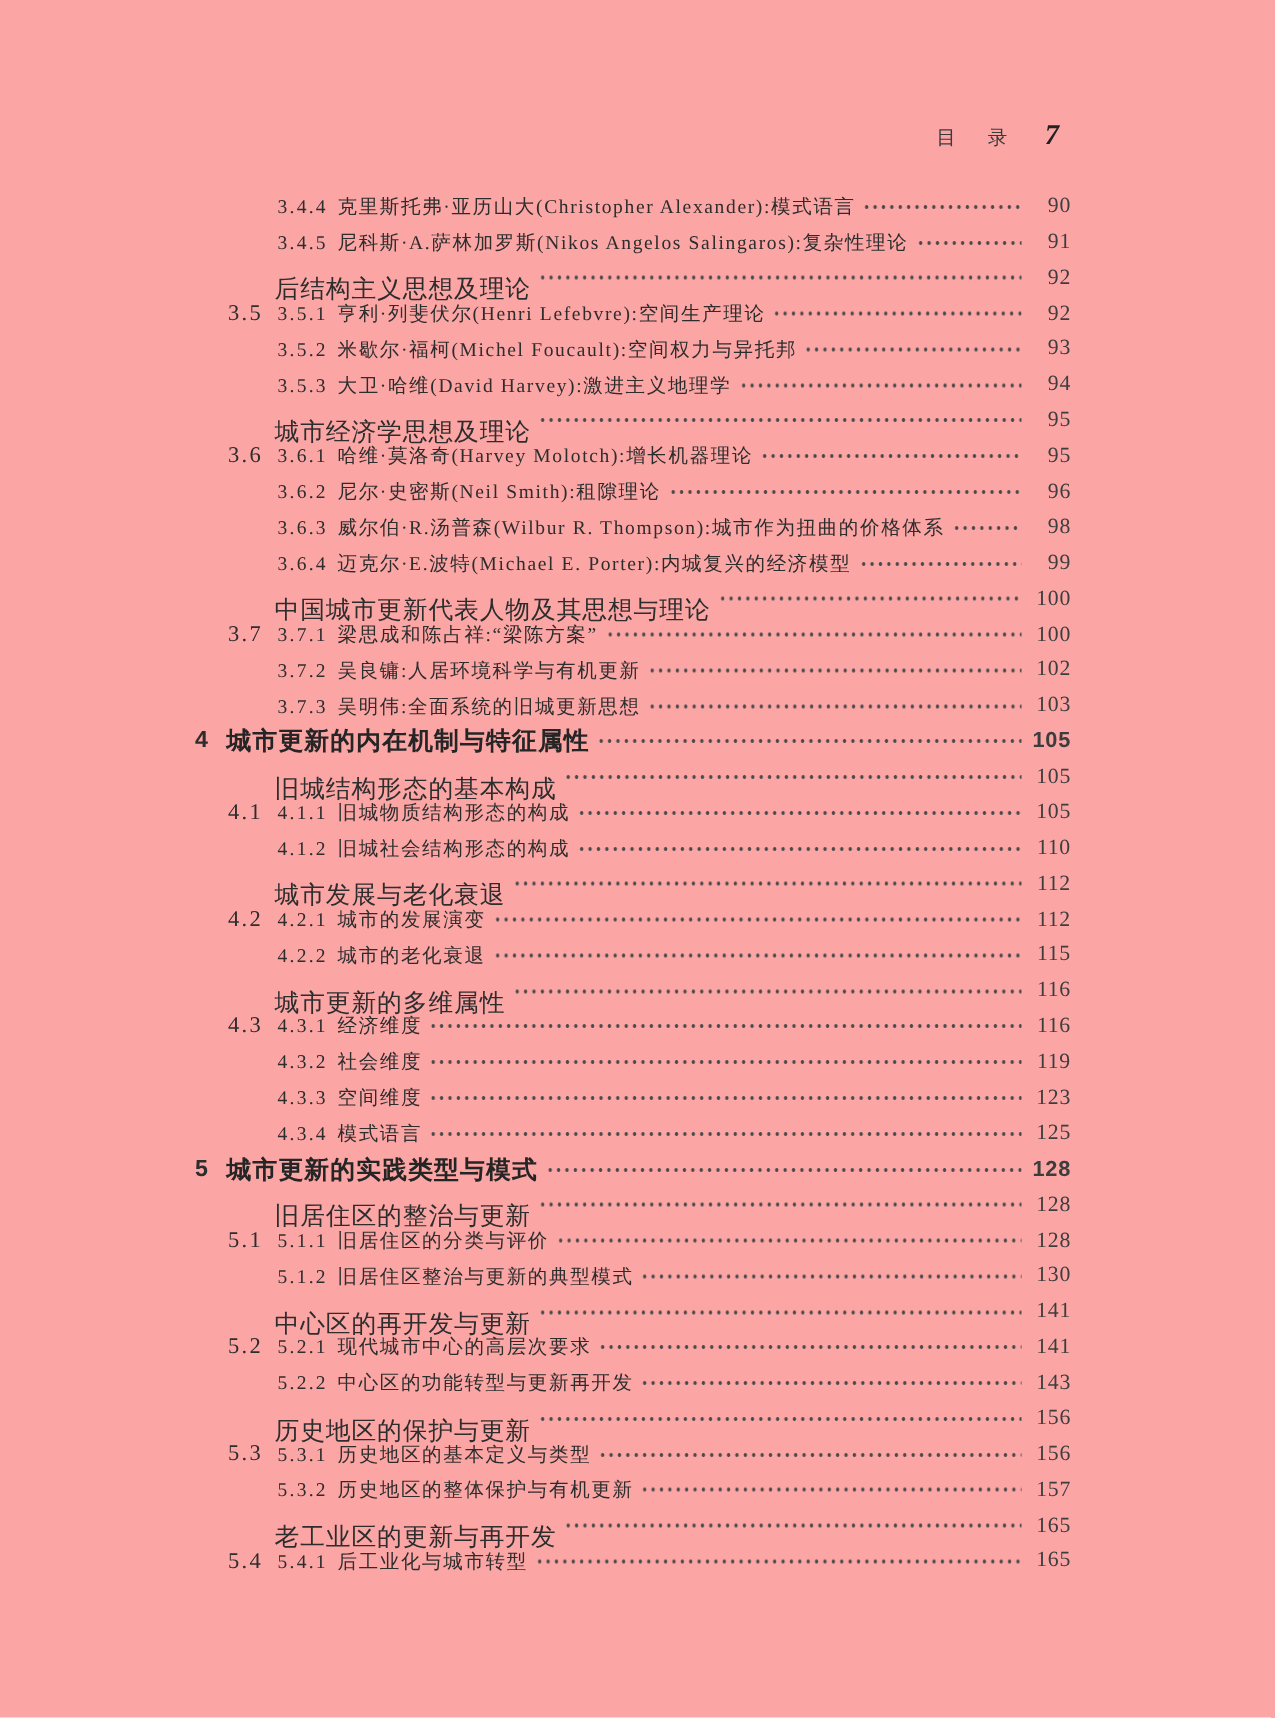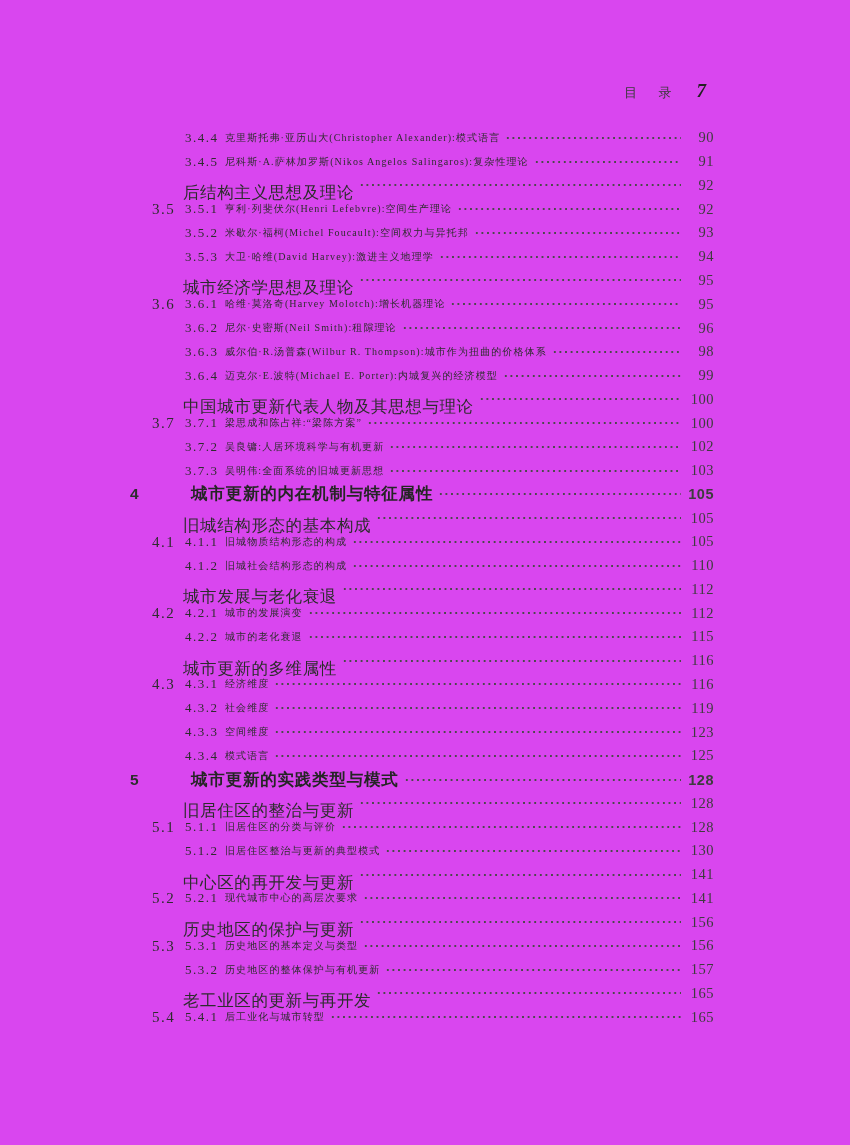--- a/index.html
+++ b/index.html
@@ -1,20 +1,20 @@
 <!DOCTYPE html>
 <html><head>
 <meta charset="utf-8">
 <style>
   html, body { margin: 0; padding: 0; background: #ffffff; }
   .page {
     position: relative;
     width: 850px;
     height: 1145px;
-    background: #d946ef;
+    background: #fca5a5;
     font-family: "Liberation Serif", "DejaVu Serif", serif;
     color: #2d2d2d;
     overflow: hidden;
   }
   
   .page-header {
     position: absolute;
     top: 80px;
     right: 144px;
     display: flex;
@@ -69,29 +69,29 @@
     flex: 0 0 auto;
     min-width: 27px;
     text-align: right;
     font-size: 14.5px;
     color: #3d3d3d;
     letter-spacing: 0.5px;
   }
   
   .level-1 { font-family: "Liberation Sans", "DejaVu Sans", sans-serif; font-weight: bold; }
   .level-1 .num { min-width: 21px; font-size: 15.5px; letter-spacing: 0; }
-  .level-1 .title { font-size: 16.5px; letter-spacing: 0.8px; color: #252525; margin-left: 40px; }
+  .level-1 .title { font-size: 16.5px; letter-spacing: 0.8px; color: #252525; }
 
   .level-2 { padding-left: 22px; }
   .level-2 .num { min-width: 31px; font-size: 15px; margin-top: 48px; }
   .level-2 .title { font-size: 16.5px; letter-spacing: 0.6px; margin-top: 16px; }
 
   .level-3 { padding-left: 55px; }
   .level-3 .num { min-width: 40px; font-size: 13px; }
-  .level-3 .title { font-size: 10px; letter-spacing: 1.1px; }
+  .level-3 .title { font-size: 13px; letter-spacing: 1.1px; }
 </style>
 </head>
 <body>
 
 <div class="page">
 
   <div class="page-header">
     <span class="header-title">目 录</span>
     <span class="header-pagenum">7</span>
   </div>
@@ -288,20 +288,26 @@
     <span class="title">中心区的再开发与更新</span>
     <span class="leader"></span>
     <span class="pg">141</span>
   </div>
       <div class="toc-row level-3">
     <span class="num">5.2.1</span>
     <span class="title">现代城市中心的高层次要求</span>
     <span class="leader"></span>
     <span class="pg">141</span>
   </div>
+      <div class="toc-row level-3">
+    <span class="num">5.2.2</span>
+    <span class="title">中心区的功能转型与更新再开发</span>
+    <span class="leader"></span>
+    <span class="pg">143</span>
+  </div>
       <div class="toc-row level-2">
     <span class="num">5.3</span>
     <span class="title">历史地区的保护与更新</span>
     <span class="leader"></span>
     <span class="pg">156</span>
   </div>
       <div class="toc-row level-3">
     <span class="num">5.3.1</span>
     <span class="title">历史地区的基本定义与类型</span>
     <span class="leader"></span>

